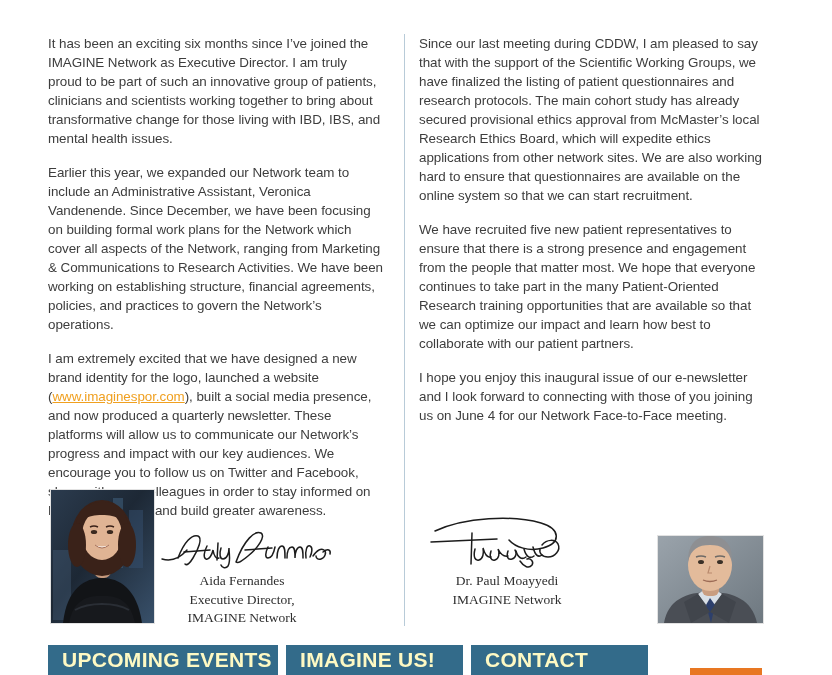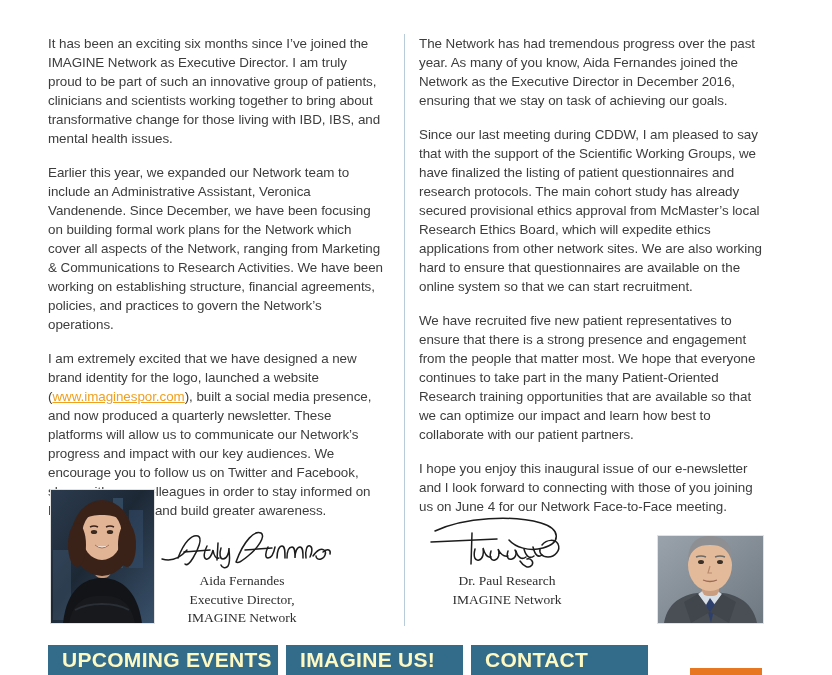--- a/index.html
+++ b/index.html
@@ -120,21 +120,20 @@
 
   <div class="divider"></div>
 
   <div class="col col-left">
     <p>It has been an exciting six months since I’ve joined the IMAGINE Network as Executive Director. I am truly proud to be part of such an innovative group of patients, clinicians and scientists working together to bring about transformative change for those living with IBD, IBS, and mental health issues.</p>
     <p>Earlier this year, we expanded our Network team to include an Administrative Assistant, Veronica Vandenende. Since December, we have been focusing on building formal work plans for the Network which cover all aspects of the Network, ranging from Marketing &amp; Communications to Research Activities. We have been working on establishing structure, financial agreements, policies, and practices to govern the Network’s operations.</p>
     <p><span>I am extremely excited that we have designed a new brand identity for the logo, launched a website (</span><a class="weblink" href="#">www.imaginespor.com</a><span>), built a social media presence, and now produced a quarterly newsletter. These platforms will allow us to communicate our Network’s progress and impact with our key audiences.  We encourage you to follow us on Twitter and Facebook, share with your colleagues in order to stay informed on Network activities and build greater awareness.</span></p>
   </div>
 
   <div class="col col-right">
-    <p>The Network has had tremendous progress over the past year. As many of you know, Aida Fernandes joined the Network as the Executive Director in December 2016, ensuring that we stay on task of achieving our goals.</p>
     <p>Since our last meeting during CDDW, I am pleased to say that with the support of the Scientific Working Groups, we have finalized the listing of patient questionnaires and research protocols. The main cohort study has already secured provisional ethics approval from McMaster’s local Research Ethics Board, which will expedite ethics applications from other network sites. We are also working hard to ensure that questionnaires are available on the online system so that we can start recruitment.</p>
     <p>We have recruited five new patient representatives to ensure that there is a strong presence and engagement from the people that matter most. We hope that everyone continues to take part in the many Patient-Oriented Research training opportunities that are available so that we can optimize our impact and learn how best to collaborate with our patient partners.</p>
     <p>I hope you enjoy this inaugural issue of our e-newsletter and I look forward to connecting with those of you joining us on June 4 for our Network Face-to-Face meeting.</p>
   </div>
 </div>
 
 <div class="photo photo-aida">
   <svg width="103" height="133" viewBox="0 0 103 133" aria-hidden="true">
     <defs>
       <linearGradient id="bgA" x1="0" y1="0" x2="1" y2="1">
@@ -212,21 +211,21 @@
       <path d="M91 38 C93 45 97 47 101 44"></path>
       <path d="M99 36 C101 44 105 46 109 43"></path>
       <path d="M108 34 C110 42 113 45 117 42"></path>
       <path d="M117 32 C122 26 130 26 133 31 C136 37 130 44 123 44 C117 44 114 40 115 36"></path>
       <path d="M95 48 C99 54 104 56 107 52 C109 49 106 45 102 46"></path>
     </g>
   </svg>
 </div>
 
 <div class="sig-name-block names-paul">
-  <div>Dr. Paul Research</div>
+  <div>Dr. Paul Moayyedi</div>
   <div>IMAGINE Network</div>
 </div>
 
 <div class="photo photo-paul">
   <svg width="105" height="87" viewBox="0 0 105 87" aria-hidden="true">
     <defs>
       <linearGradient id="bgB" x1="0" y1="0" x2="1" y2="1">
         <stop offset="0%" stop-color="#9aa3ab"></stop>
         <stop offset="100%" stop-color="#6e7880"></stop>
       </linearGradient>

